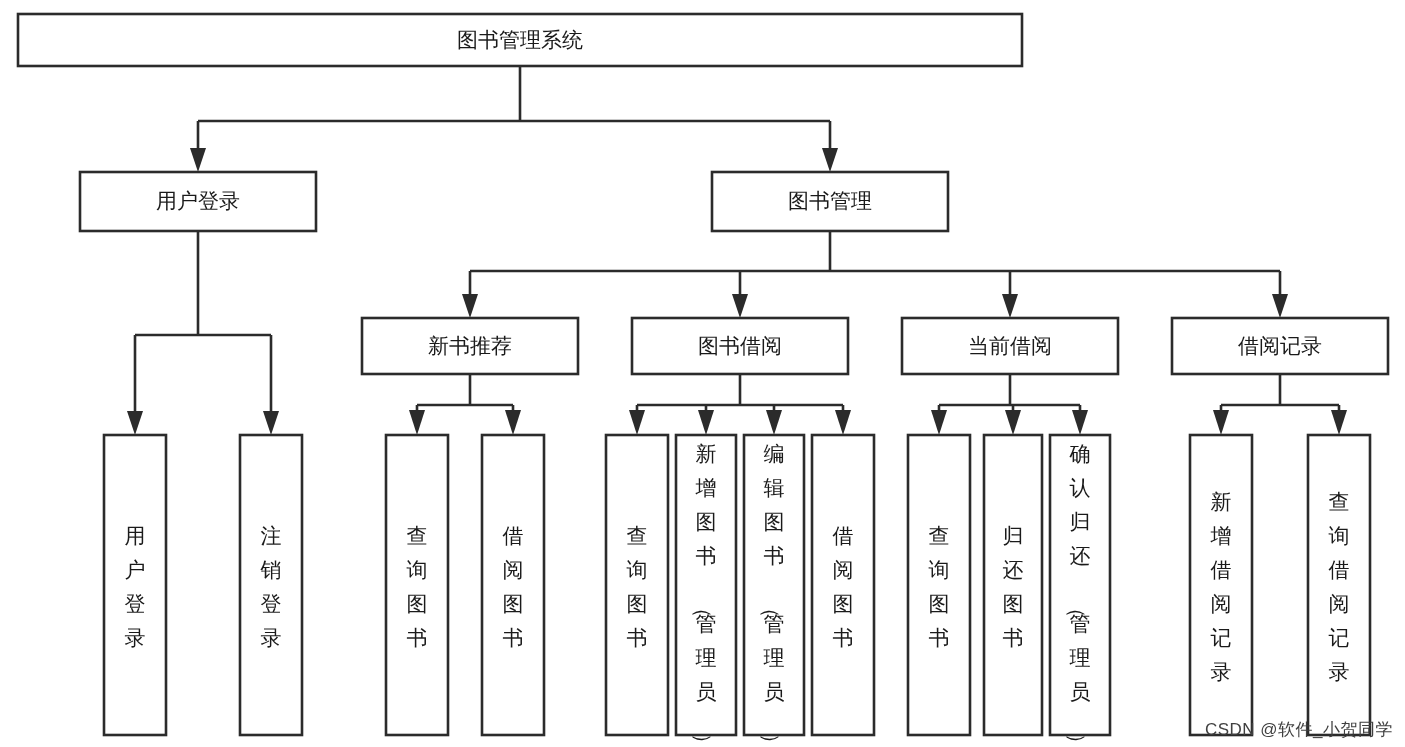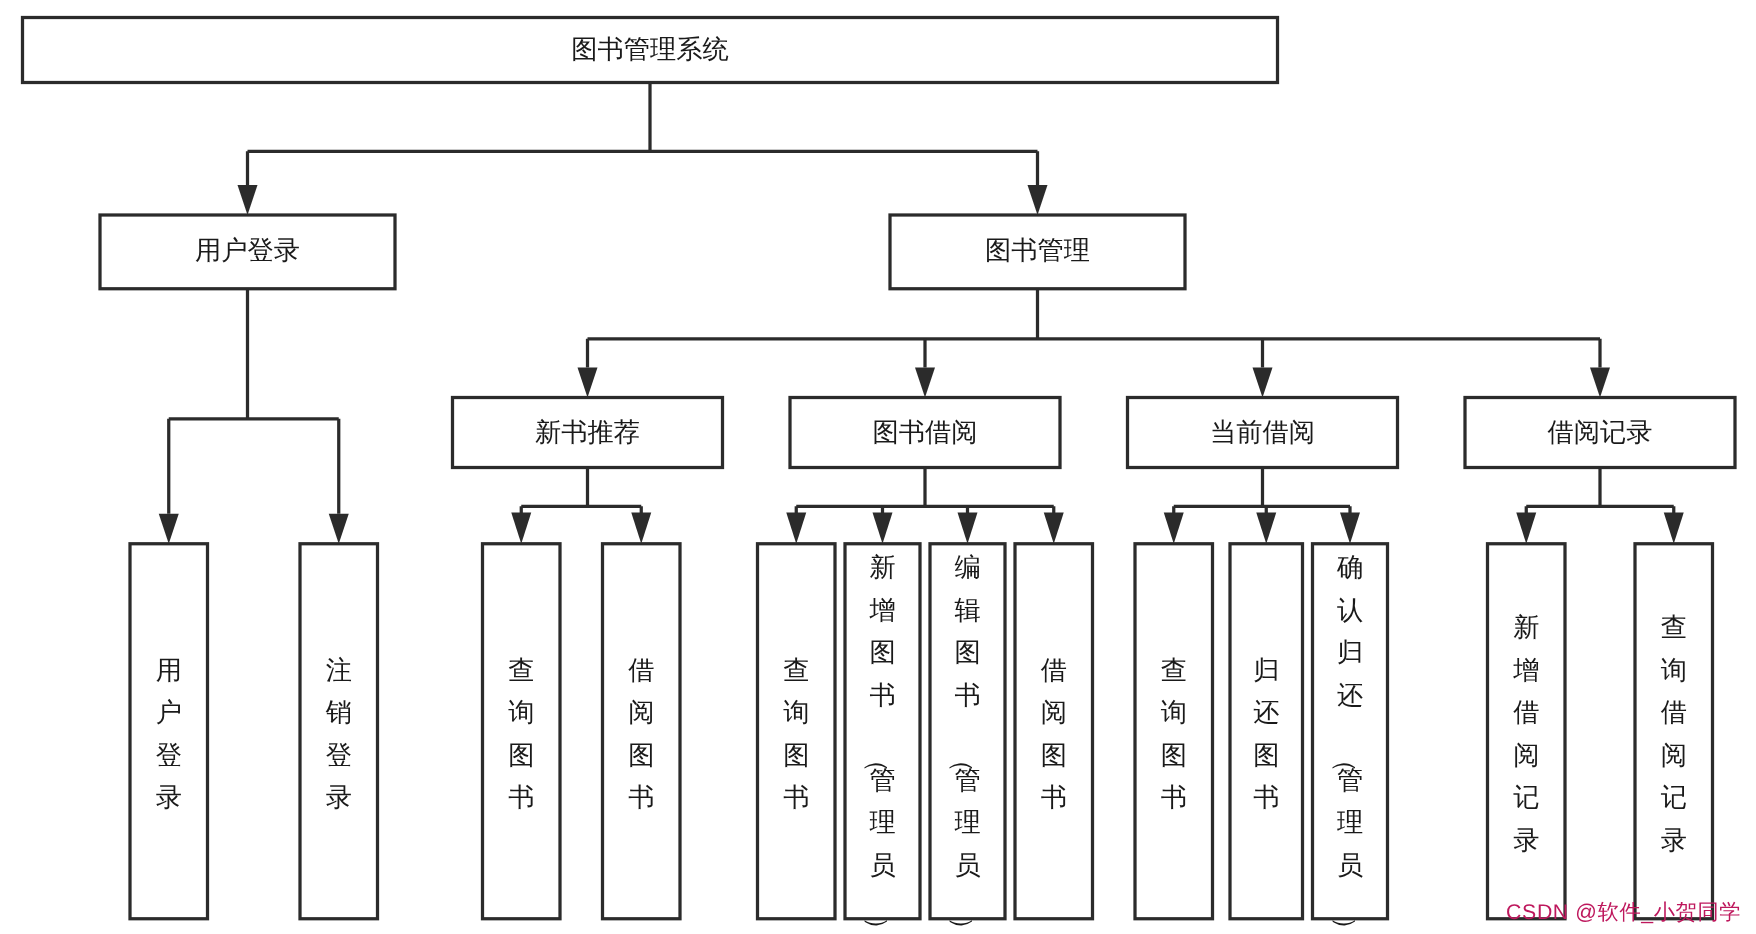--- a/index.html
+++ b/index.html
@@ -55,21 +55,21 @@
     font-size: 21px;
     fill: #1a1a1a;
     text-anchor: middle;
   }
   .watermark-text {
     position: absolute;
     right: 12px;
     bottom: 6px;
     font-family: "Liberation Sans", "DejaVu Sans", sans-serif;
     font-size: 17px;
-    color: #be185d;
+    color: #404040;
     white-space: nowrap;
     letter-spacing: 0.5px;
     user-select: none;
   }
 </style>
 </head>
 <body>
 
 <div id="diagram-root">
 

